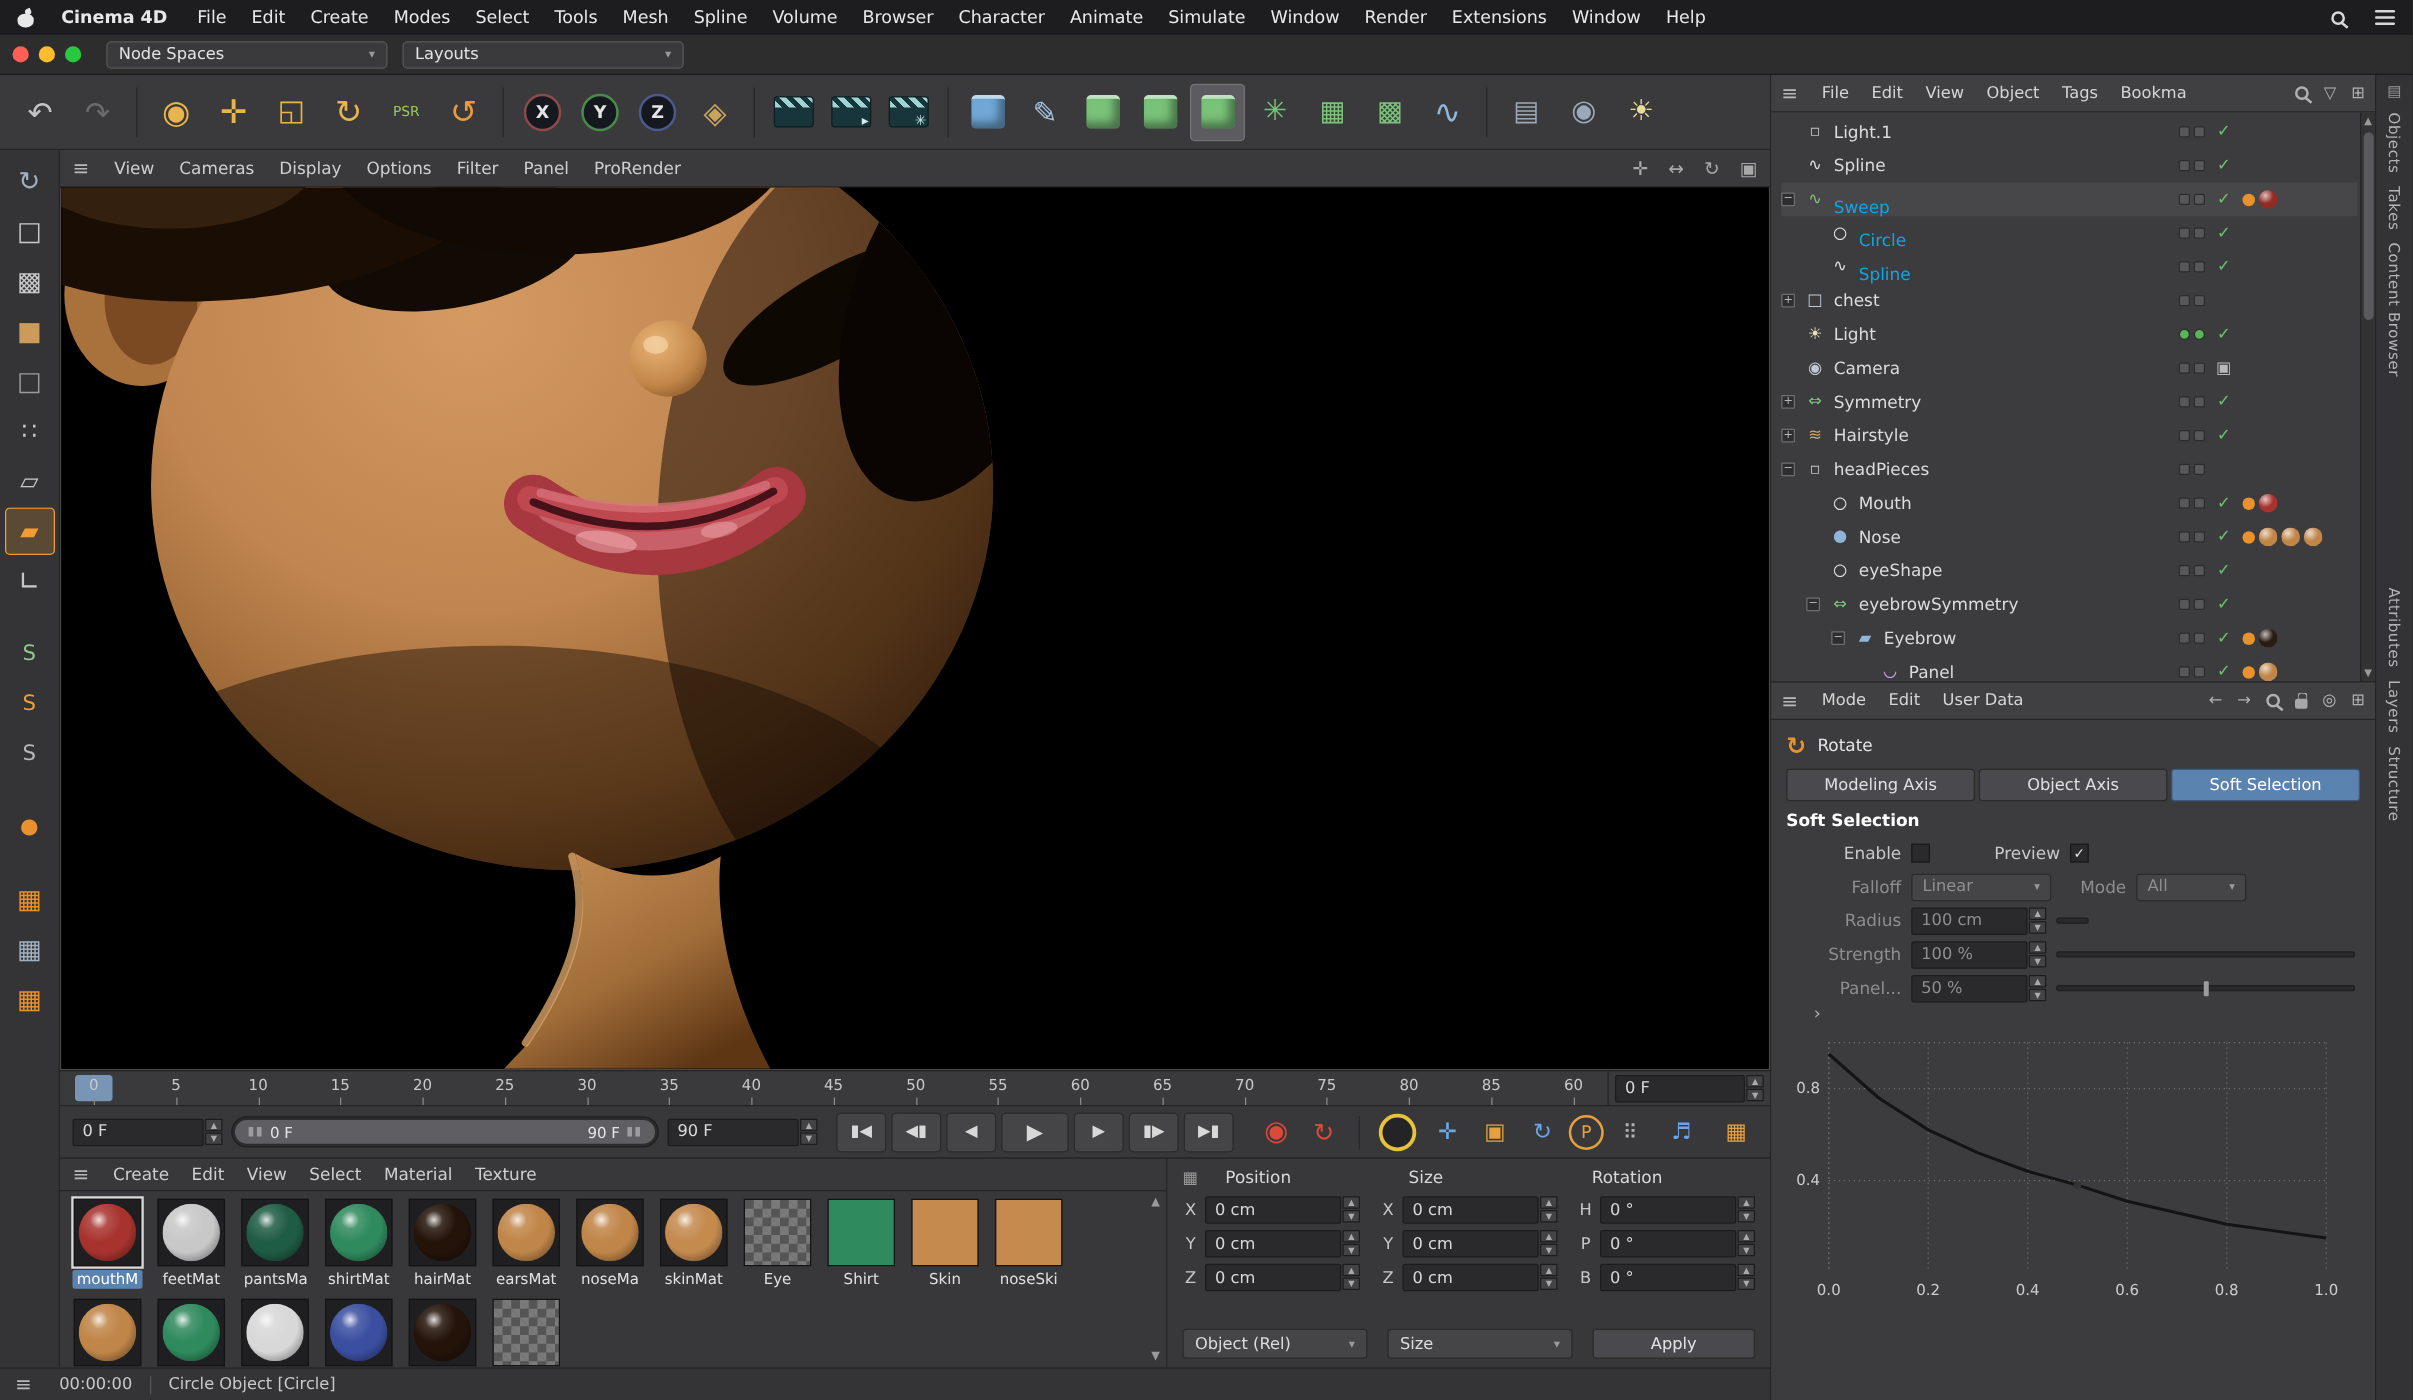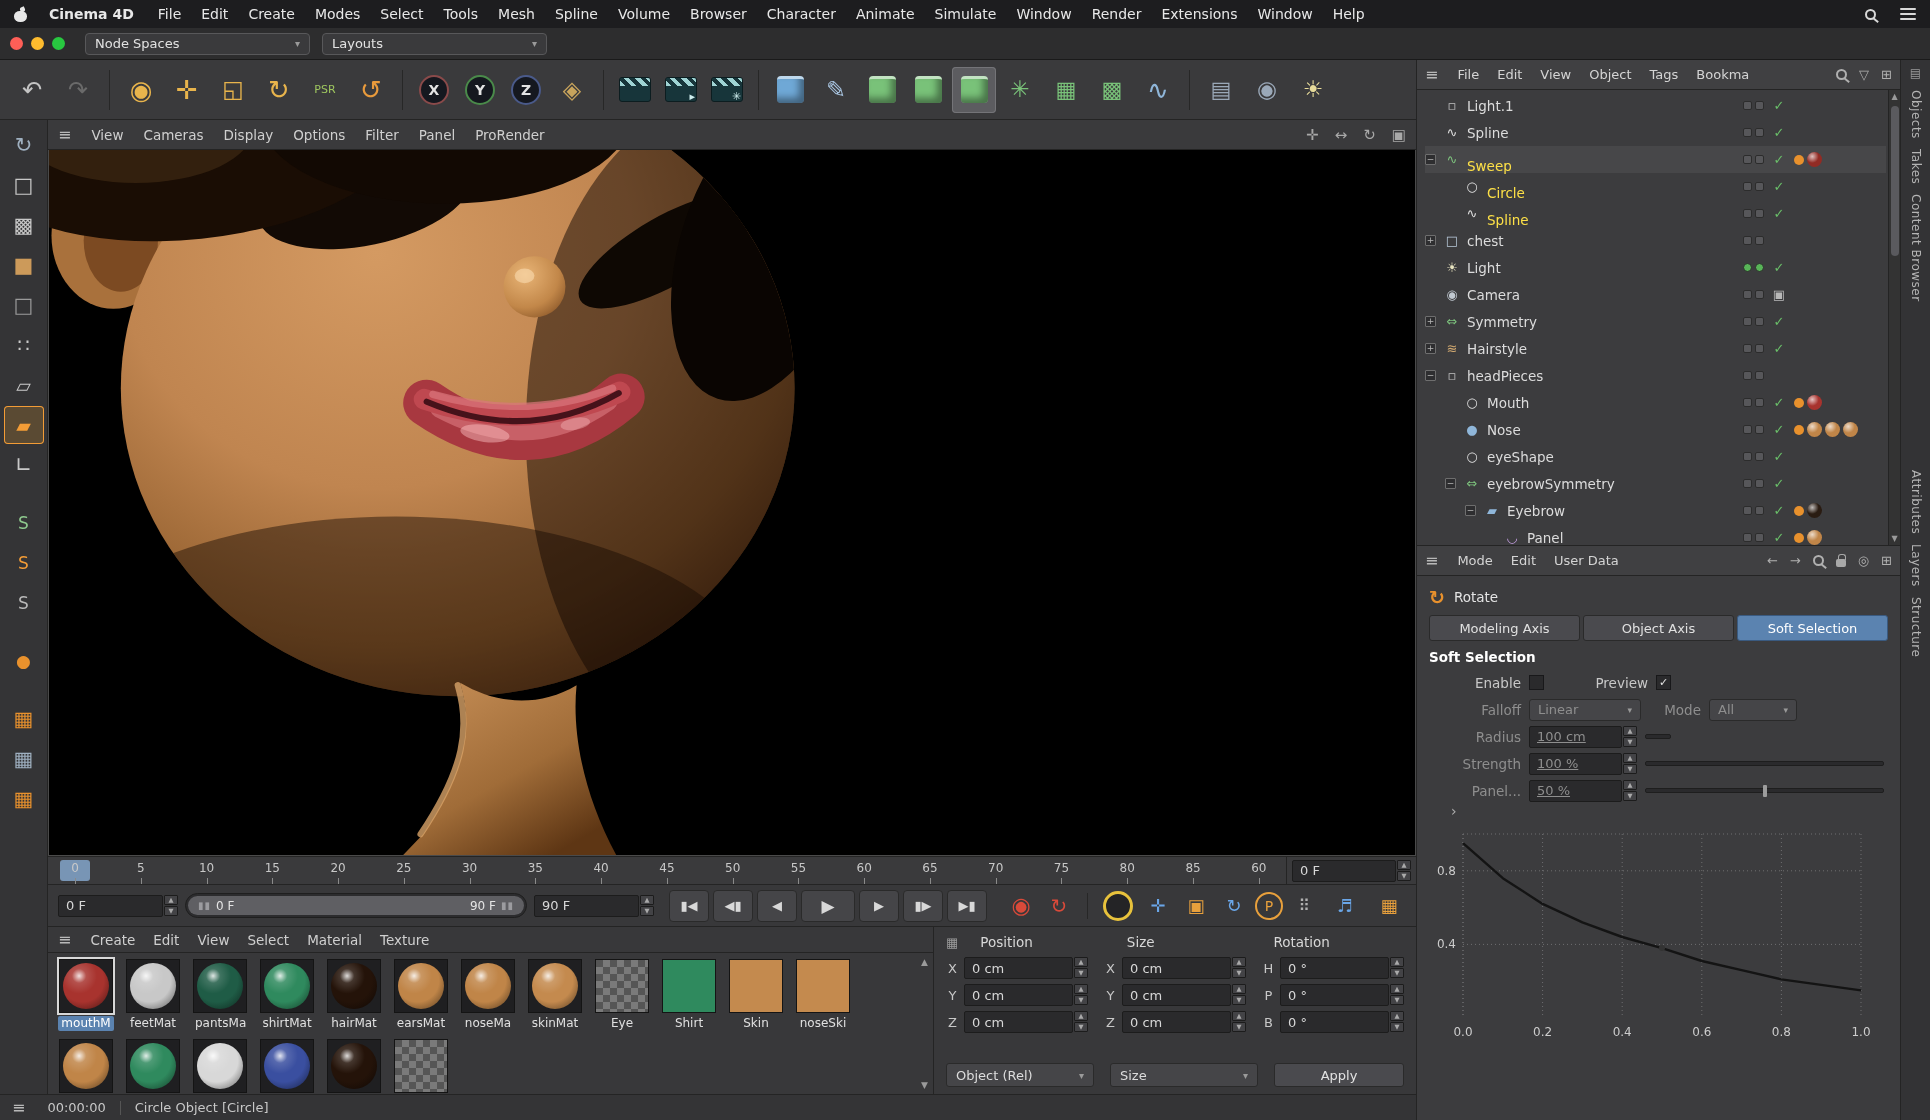--- a/index.html
+++ b/index.html
@@ -56,21 +56,21 @@
   .viewport{flex:1;background:#000;position:relative;border:1px solid #4a4a4a;border-top:none;min-height:0;}
   .viewport svg{width:100%;height:100%;display:block;}
   
   .ruler{height:28px;background:#3a3a3c;border-top:1px solid #242424;display:flex;align-items:stretch;flex:none;}
   .ruler-ticks{flex:1;position:relative;display:flex;justify-content:space-between;padding:0 14px;}
   .tick{position:relative;z-index:1;font-size:12px;color:#c8c8c8;padding-top:4px;text-align:center;width:26px;flex:none;}
   .tick::after{content:"";position:absolute;bottom:0;left:50%;width:1px;height:6px;background:#8a8a8a;}
   .playhead{position:absolute;left:12px;top:3px;bottom:3px;width:30px;background:#7895b5;border-radius:3px;z-index:0;}
   .ruler-frame{width:130px;border-left:1px solid #242424;display:flex;align-items:center;padding:3px 5px;flex:none;}
   .input-box{background:#2a2a2c;border:1px solid #1c1c1c;height:22px;display:flex;align-items:center;padding:0 7px;font-size:13px;color:#d8d8d8;flex:1;min-width:0;border-radius:2px;}
-  .input-box.dim{color:#8e8e8e;text-decoration:underline;}
+  .input-box.dim{color:#8e8e8e;}
   .stepper{width:14px;display:flex;flex-direction:column;gap:1px;margin-left:1px;flex:none;}
   .stepper span{font-size:6.5px;line-height:9px;color:#aaa;background:#434346;border:1px solid #1c1c1c;text-align:center;height:10px;border-radius:1px;}
   
   .transport{height:42px;background:#38383a;border-top:1px solid #242424;display:flex;align-items:center;padding:0 10px;gap:7px;flex:none;}
   .tr-field{display:flex;width:120px;flex:none;}
   .range-track{flex:1;max-width:470px;height:25px;background:#2c2c2e;border:1px solid #1f1f1f;border-radius:13px;display:flex;}
   .range-bar{flex:1;margin:2px;background:#5f5f63;border-radius:10px;display:flex;align-items:center;justify-content:space-between;padding:0 10px;font-size:12px;color:#e4e4e4;}
   .range-label{display:flex;align-items:center;gap:5px;}
   .grip{color:#9c9ca0;font-size:10px;letter-spacing:1px;}
   .tr-btn{width:40px;height:32px;background:#454548;border:1px solid #2a2a2a;border-radius:4px;display:flex;align-items:center;justify-content:center;color:#d8d8d8;font-size:13px;flex:none;}
@@ -120,21 +120,21 @@
   .lock-icon{width:10px;height:8px;background:#a8a8a8;border-radius:2px;position:relative;display:inline-block;margin-top:4px;}
   .lock-icon::before{content:"";position:absolute;top:-5px;left:2px;width:6px;height:5px;border:1.5px solid #a8a8a8;border-bottom:none;border-radius:3px 3px 0 0;}
   .om-tree{height:456px;overflow:hidden;position:relative;background:#3c3c3e;border-bottom:1px solid #242424;padding:2px 14px 0 8px;flex:none;}
   .tree-row{height:27px;display:flex;align-items:center;font-size:13.5px;}
   .tree-row.selected{background:rgba(255,255,255,.06);}
   .tree-indent{flex:none;}
   .tree-expand{width:16px;text-align:center;color:#b8b8b8;flex:none;}
   .tree-expand.box{border:1px solid #6e6e6e;width:11px;height:11px;line-height:9px;margin:0 5px 0 0;background:#2e2e30;font-size:9px;border-radius:1px;}
   .tree-icon{width:22px;text-align:center;font-size:13px;margin-right:4px;flex:none;}
   .tree-label{color:#dcdcdc;white-space:nowrap;}
-  .tree-label.orange{color:#fde047;margin-top:12px;}
+  .tree-label.orange{color:#0ea5e9;margin-top:12px;}
   .tree-right{margin-left:auto;display:flex;align-items:center;gap:6px;flex:none;}
   .vis-dots{display:flex;gap:3px;}
   .visdot{width:9px;height:9px;background:#57575a;border:1px solid #2c2c2c;border-radius:2px;display:inline-block;}
   .visdot.green{background:#58b558;border-radius:50%;}
   .tree-check{width:18px;text-align:center;color:#6abf69;font-size:13px;}
   .tree-check.cam{color:#b8b8b8;}
   .chips{width:92px;display:flex;align-items:center;gap:3px;}
   .chip{width:15px;height:15px;border-radius:50%;display:inline-block;flex:none;}
   .chip.dot{width:10px;height:10px;}
   .om-scrollbar{position:absolute;right:0;top:0;bottom:0;width:12px;background:#333;border-left:1px solid #242424;display:flex;flex-direction:column;align-items:center;justify-content:space-between;font-size:8px;color:#9a9a9a;padding:2px 0;}

